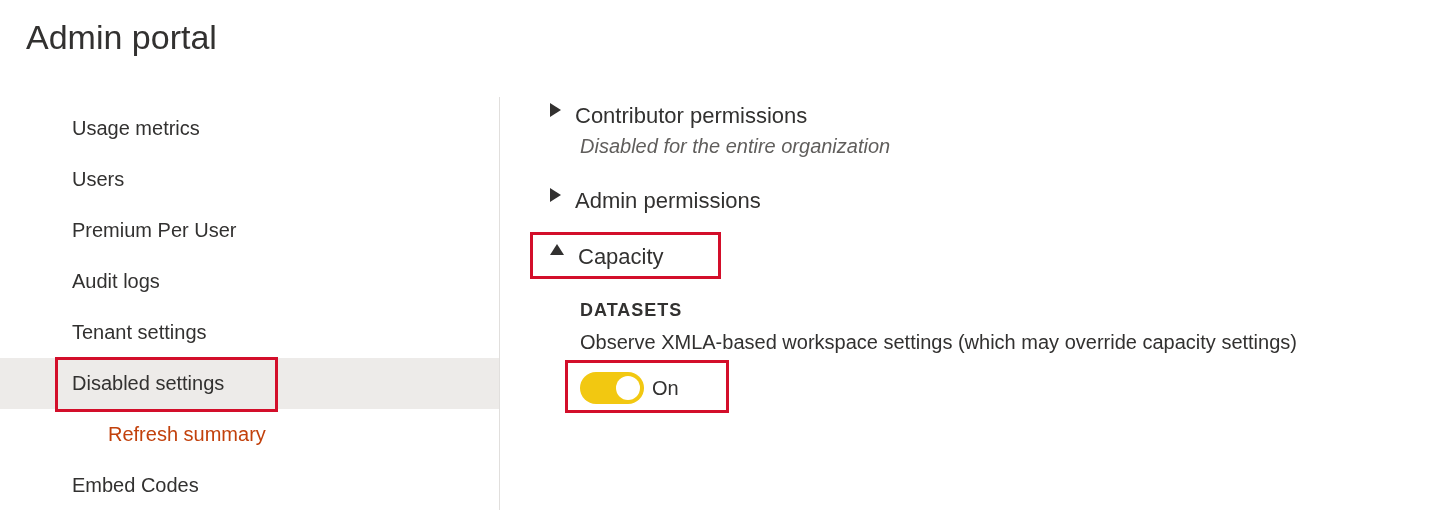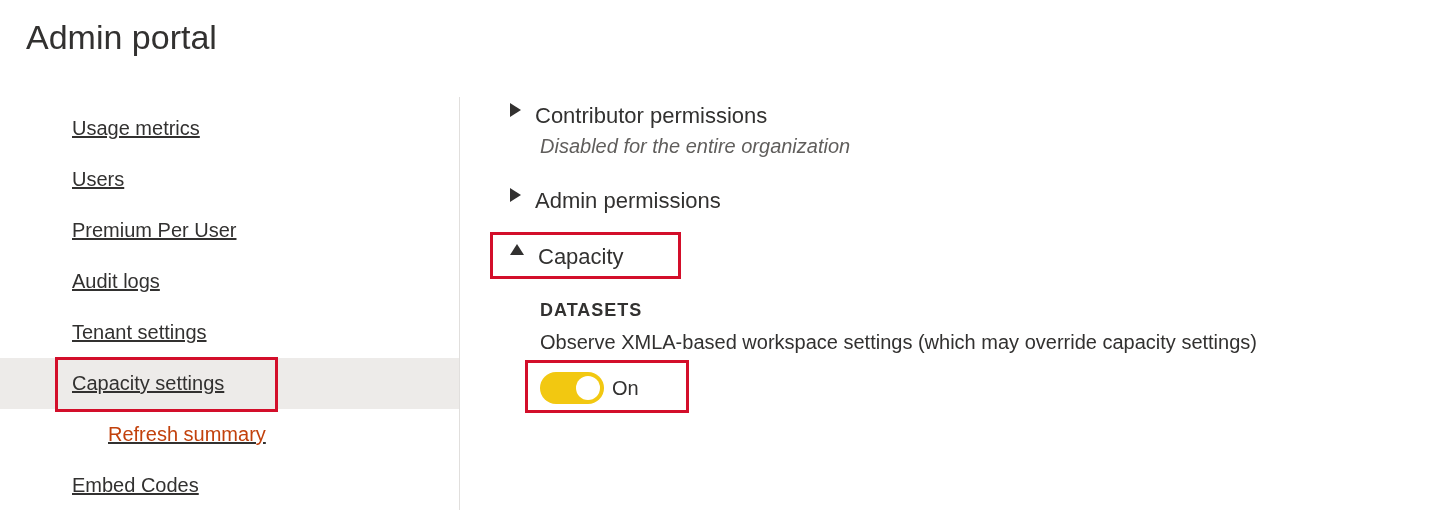--- a/index.html
+++ b/index.html
@@ -19,24 +19,23 @@
       font-size: 34px;
       font-weight: 300;
       color: #323130;
       padding: 18px 0 0 26px;
     }
     .content-wrap {
       display: flex;
       margin-top: 40px;
     }
     .sidebar {
-      width: 460px;
+      width: 500px;
       border-right: 1px solid #e1dfdd;
       padding-top: 6px;
-      text-decoration: underline;
     }
     .sidebar-item {
       padding: 14px 0 14px 72px;
       font-size: 20px;
       color: #323130;
       cursor: pointer;
       position: relative;
     }
     .sidebar-item.selected {
       background: #edebe9;
@@ -177,21 +176,21 @@
     <div class="sidebar-item">
       <span>Premium Per User</span>
     </div>
     <div class="sidebar-item">
       <span>Audit logs</span>
     </div>
     <div class="sidebar-item">
       <span>Tenant settings</span>
     </div>
     <div class="sidebar-item selected">
-      <span>Capacity settings</span>
+      <span>Disabled settings</span>
       <div class="highlight-box-nav"></div>
     </div>
     <div class="sidebar-subitem">
       <span>Refresh summary</span>
     </div>
     <div class="sidebar-item">
       <span>Embed Codes</span>
     </div>
   </nav>
 

